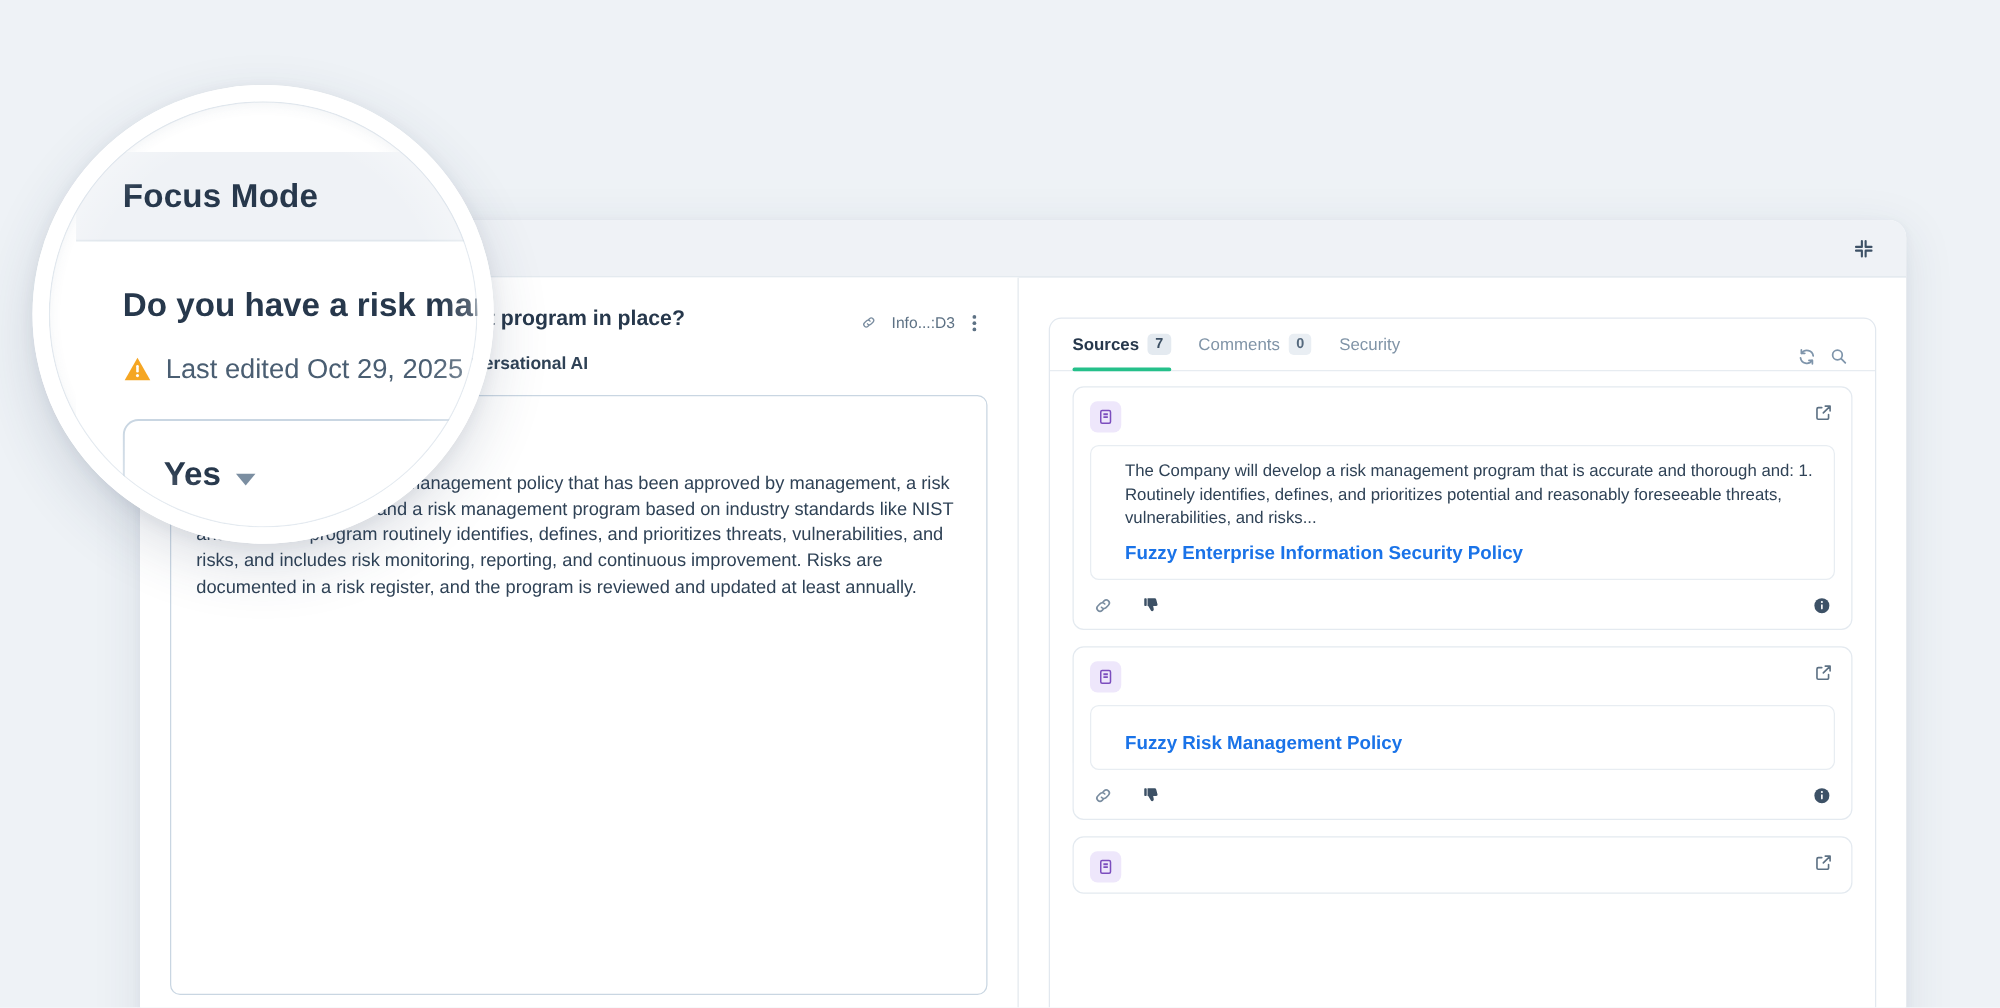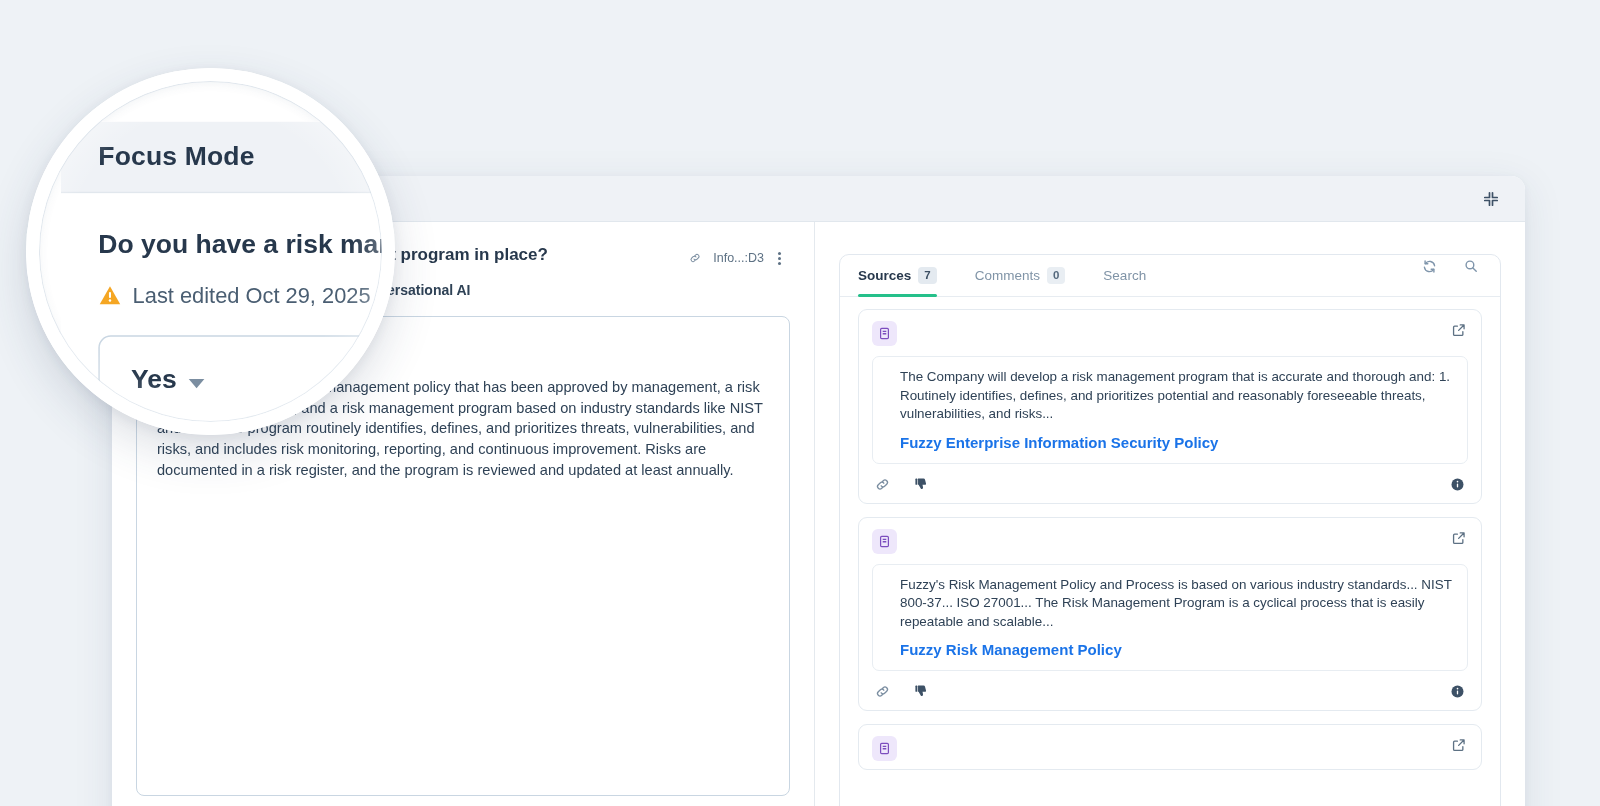--- a/index.html
+++ b/index.html
@@ -116,24 +116,24 @@
   .search-box input::placeholder { color: #8fa2b4; }
 
   .panel-card {
     margin-top: 14px;
     border: 1px solid #e2e8ef; border-radius: 10px;
     flex: 1; min-height: 0;
     display: flex; flex-direction: column;
     overflow: hidden;
   }
   .tabs-row {
-    display: flex; align-items: flex-start;
+    display: flex; align-items: flex-end;
     padding: 0 18px;
     border-bottom: 1px solid #e7ecf1;
-    height: 42px; flex: 0 0 42px; gap: 16px;
+    height: 42px; flex: 0 0 42px;
   }
   .tab {
     display: flex; align-items: center; gap: 7px;
     height: 100%; margin-right: 22px;
     font-size: 13.5px; color: #8094a7; cursor: pointer;
     position: relative;
   }
   .tab.active { color: #27384c; font-weight: 700; }
   .tab.active::after {
     content: ""; position: absolute; left: 0; right: 0; bottom: -1px;
@@ -282,21 +282,21 @@
           <div class="tabs-row">
             <div class="tab active">
               <span>Sources</span>
               <span class="tab-count">7</span>
             </div>
             <div class="tab">
               <span>Comments</span>
               <span class="tab-count">0</span>
             </div>
             <div class="tab">
-              <span>Search</span>
+              <span>Security</span>
             </div>
             <div class="tabs-spacer"></div>
             <div class="tab-icon">
               <svg width="15" height="15" viewBox="0 0 16 16" fill="none" stroke="#7f95ab" stroke-width="1.5" stroke-linecap="round" stroke-linejoin="round">
                 <path d="M13.4 7.2A5.4 5.4 0 0 0 3.6 4.9"></path>
                   <path d="M2.6 8.8a5.4 5.4 0 0 0 9.8 2.3"></path>
                 <path d="M3.3 2.1v2.9h2.9M12.7 13.9V11H9.8"></path>
               </svg>
             </div>
             <div class="tab-icon">
@@ -361,21 +361,20 @@
                   </svg>
                 </div>
                 <div class="ext-link">
                   <svg width="14" height="14" viewBox="0 0 16 16" fill="none" stroke="#5d7184" stroke-width="1.5" stroke-linecap="round" stroke-linejoin="round">
                     <path d="M9.4 2.2h4.4v4.4M13.4 2.6 7.6 8.4"></path>
                       <path d="M12.4 9.8v3.2a1.2 1.2 0 0 1-1.2 1.2H3a1.2 1.2 0 0 1-1.2-1.2V4.8A1.2 1.2 0 0 1 3 3.6h3.2"></path>
                   </svg>
                 </div>
               </div>
               <div class="src-quote">
-                <div class="quote-text">Fuzzy's Risk Management Policy and Process is based on various industry standards... NIST 800-37... ISO 27001... The Risk Management Program is a cyclical process that is easily repeatable and scalable...</div>
                 <a class="quote-link">Fuzzy Risk Management Policy</a>
               </div>
               <div class="src-footer">
                 <div class="fi">
                   <svg width="15" height="15" viewBox="0 0 16 16" fill="none" stroke="#7b8ea1" stroke-width="1.4" stroke-linecap="round">
                     <path d="M6.6 9.4a2.6 2.6 0 0 0 3.9.3l2-2a2.6 2.6 0 0 0-3.7-3.7l-1.1 1.1"></path>
                     <path d="M9.4 6.6a2.6 2.6 0 0 0-3.9-.3l-2 2a2.6 2.6 0 0 0 3.7 3.7l1.1-1.1"></path>
                   </svg>
                 </div>
                 <div class="fi">

